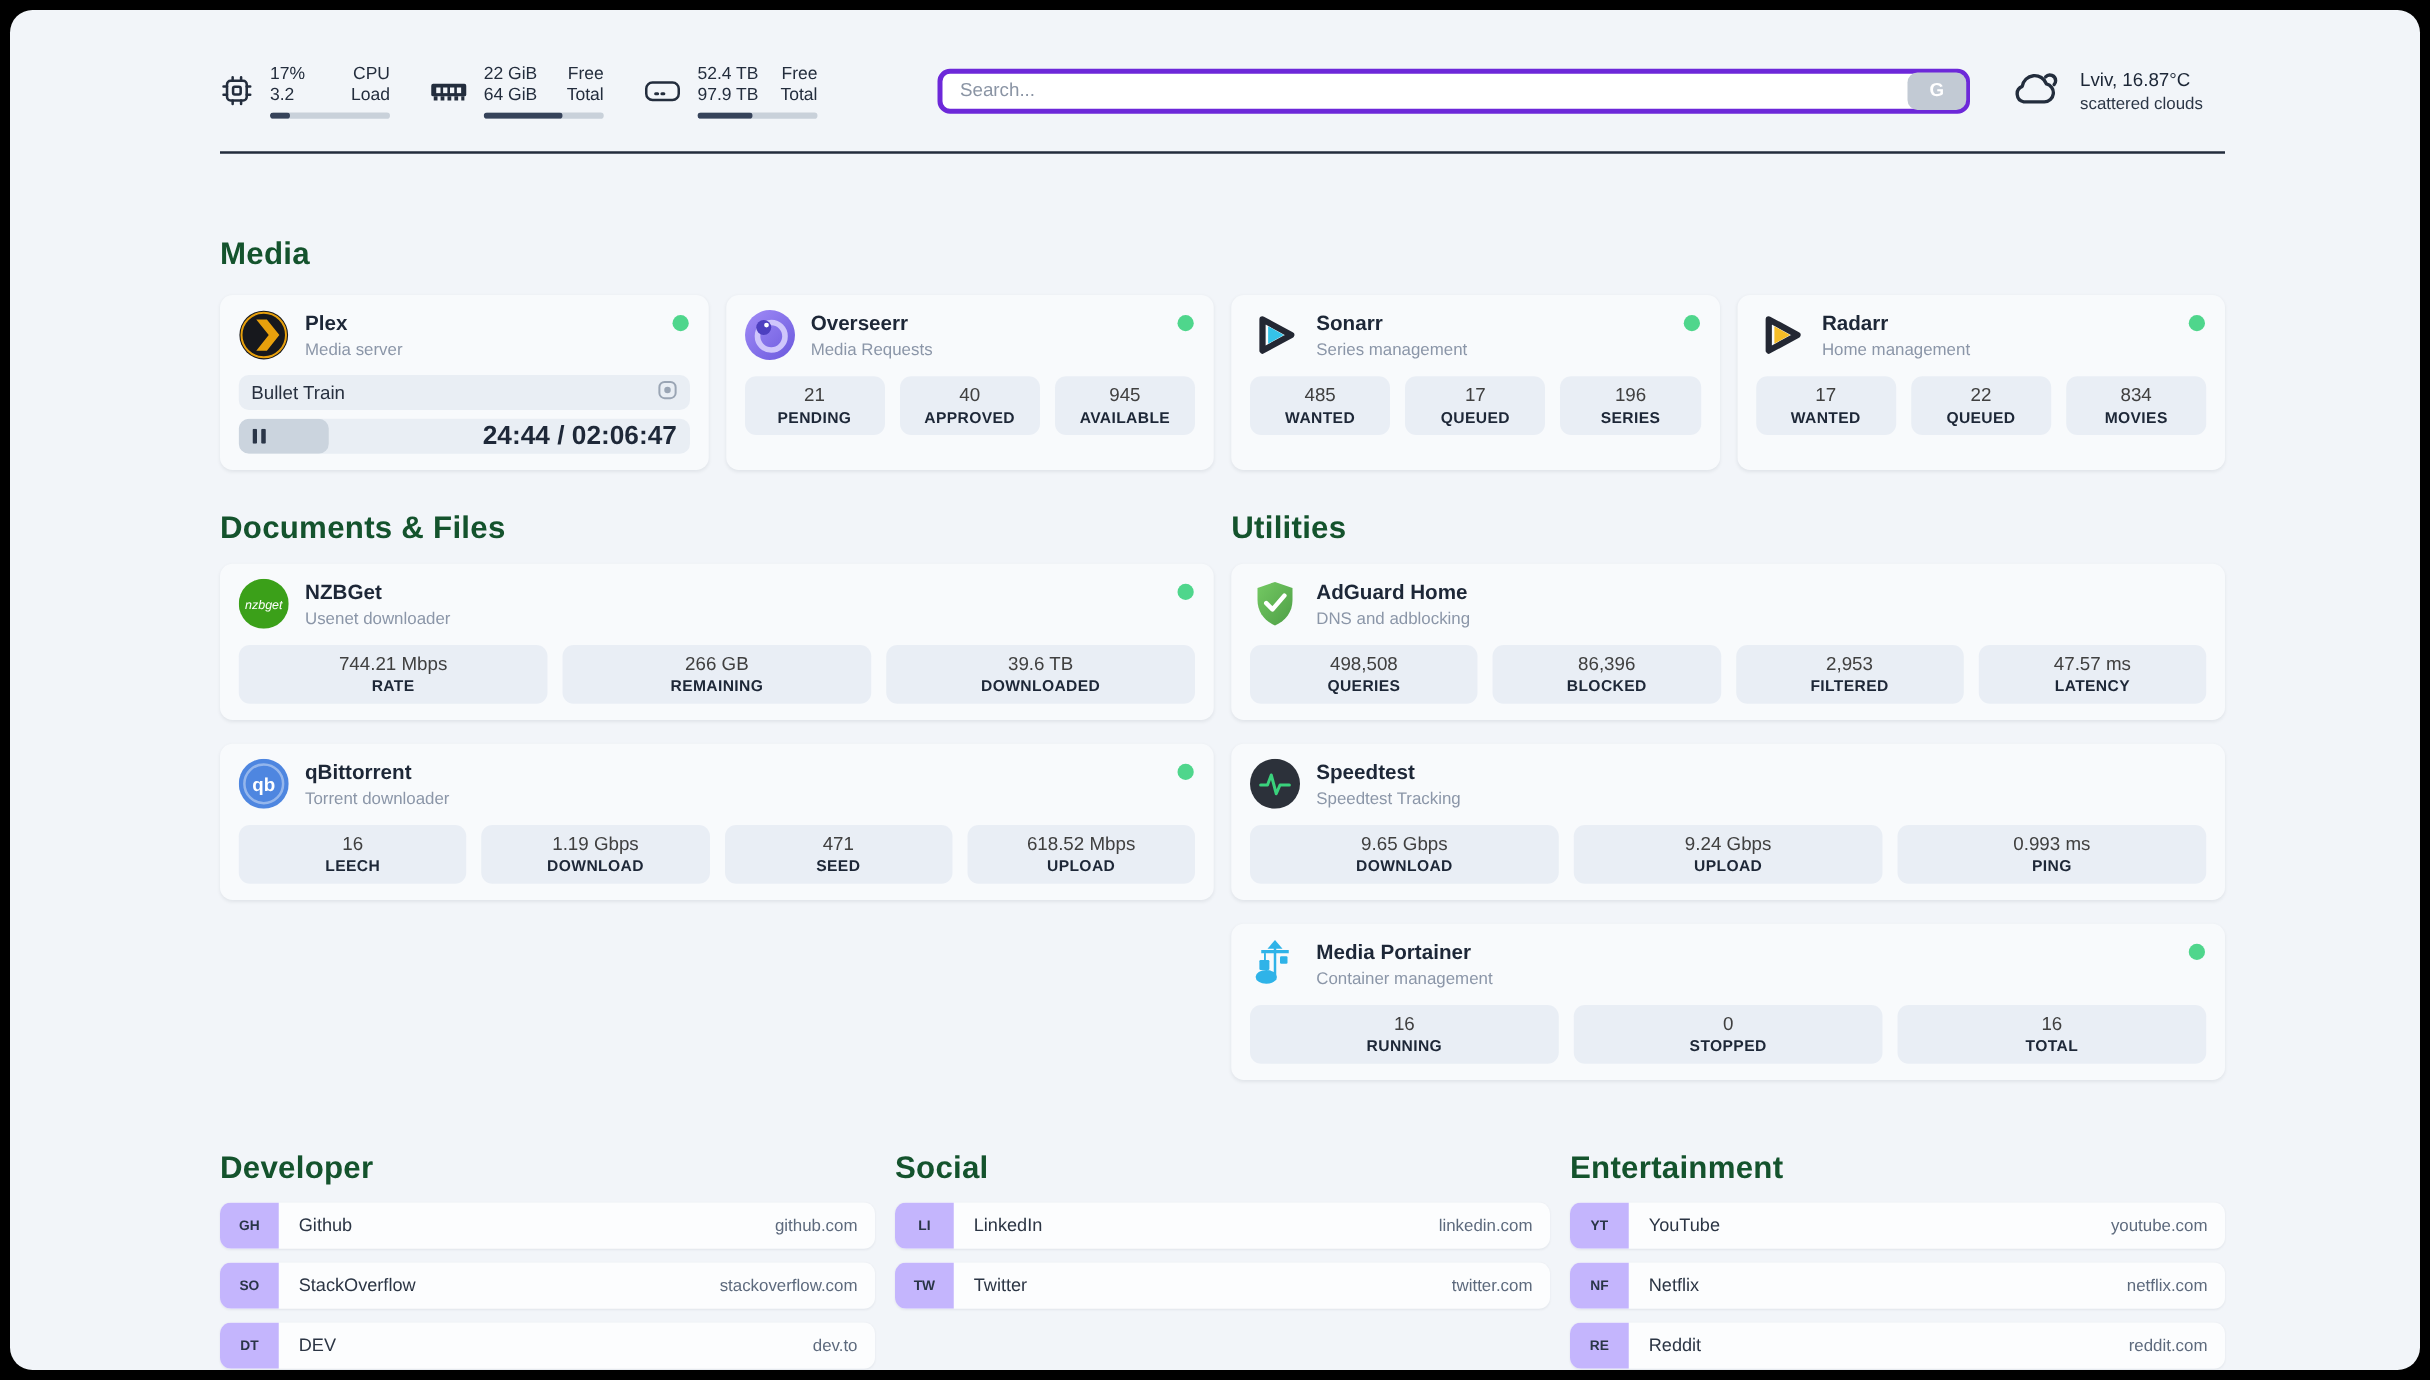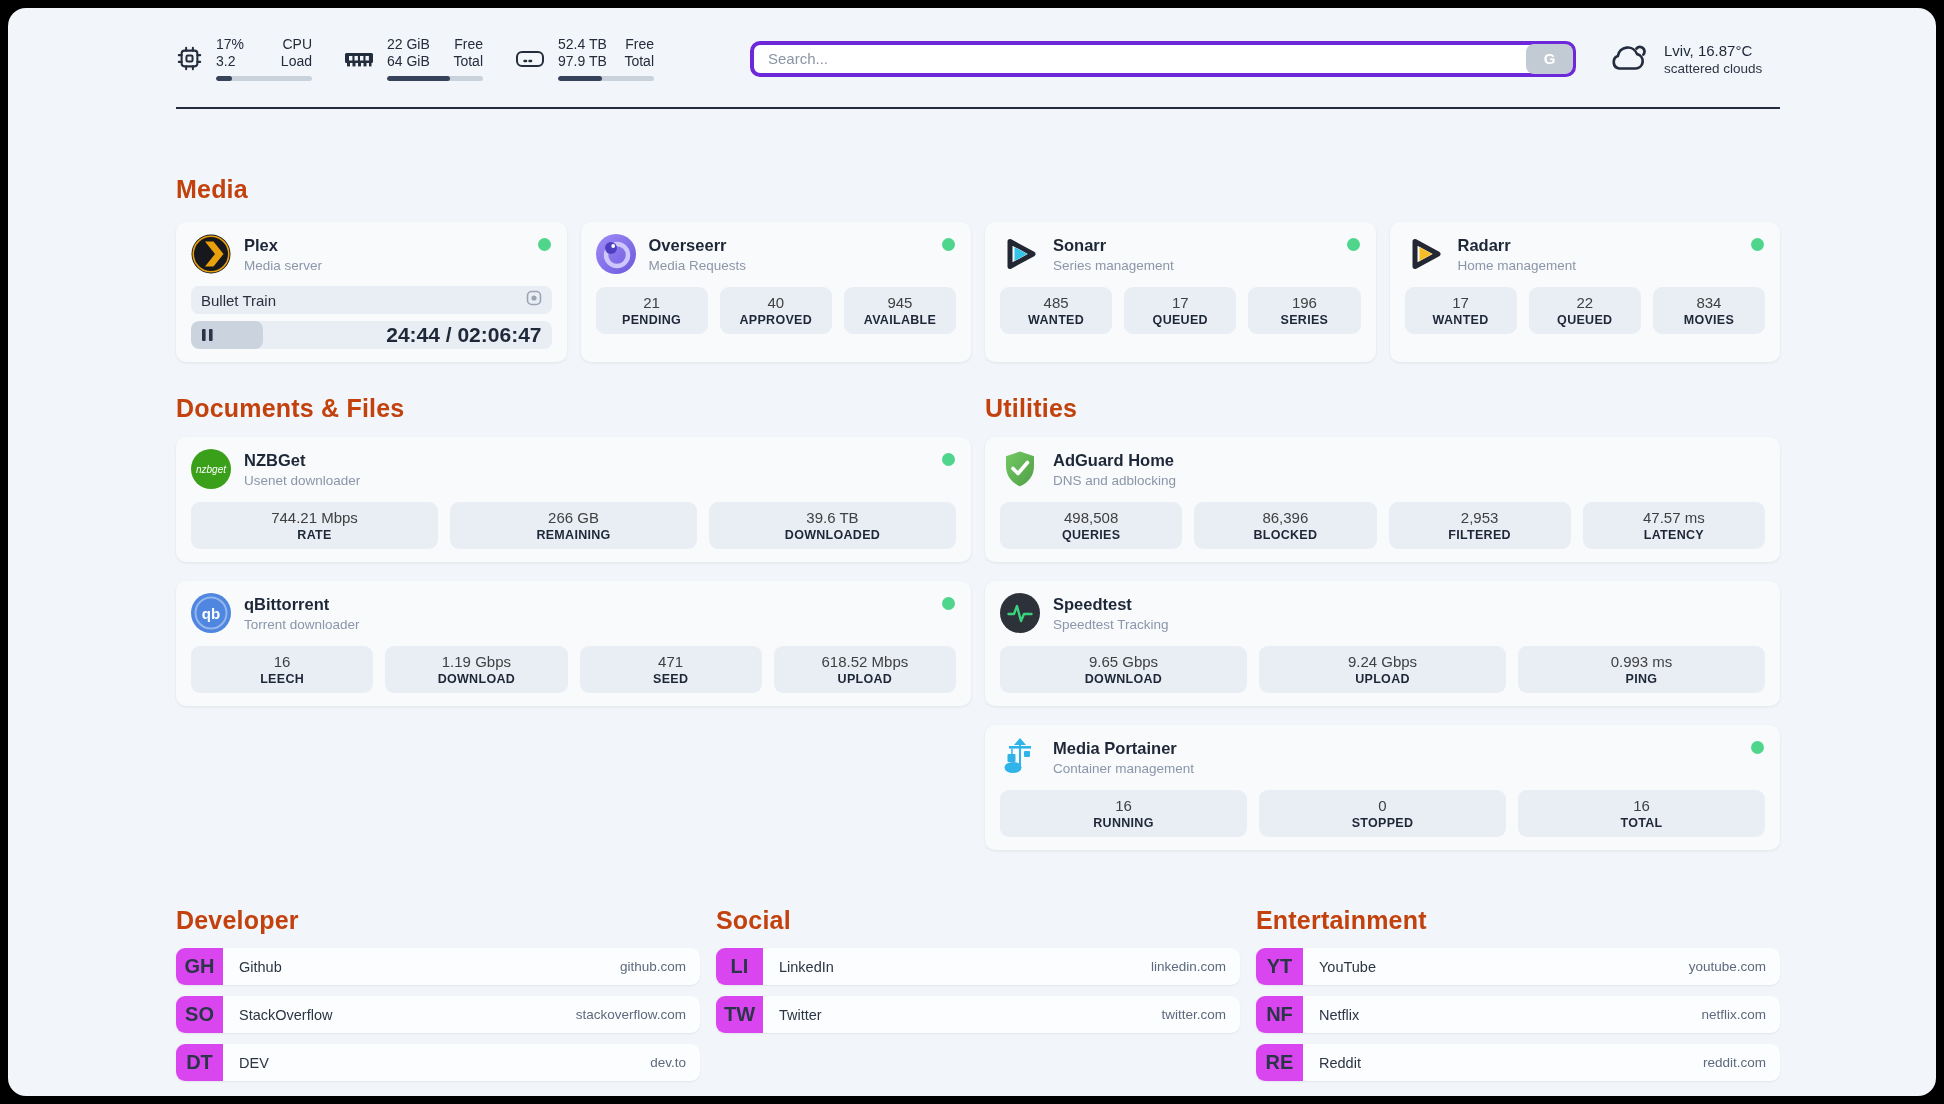--- a/index.html
+++ b/index.html
@@ -1,21 +1,21 @@
 <!DOCTYPE html>
 <html><head>
 <meta charset="utf-8">
 <style>
   * { box-sizing: border-box; margin: 0; padding: 0; }
   html,body { width:1944px; height:1104px; background:#000; font-family:"Liberation Sans", sans-serif; }
   .page { position:absolute; left:8px; top:8px; right:8px; bottom:8px; background:#f2f5f9; border-radius:18px; overflow:hidden; }
   .content { padding:0 156px 0 168px; }
 
   
-  .topbar { display:flex; align-items:center; padding-top:28px; }
+  .topbar { display:flex; align-items:center; padding-top:42px; }
   .sysstats { display:flex; gap:32px; flex:none; }
   .sysstat { display:flex; gap:13px; align-items:center; }
   .sysstat .icn { display:flex; align-items:center; }
   .sysstat .right { display:flex; flex-direction:column; width:96px; }
   .stat-text { display:grid; grid-template-columns:1fr auto; column-gap:14px; font-size:14px; color:#232d3d; line-height:17px; }
   .stat-text .lbl { justify-self:end; }
   .bartrack { margin-top:6px; height:5px; border-radius:3px; background:#c9d1da; overflow:hidden; }
   .barfill { height:100%; border-radius:3px; background:#36435a; }
 
   .searchwrap { flex:1; margin-left:96px; position:relative; }
@@ -23,21 +23,21 @@
   .searchwrap input::placeholder { color:#8a94a4; }
   .gbtn { position:absolute; right:3px; top:3px; width:47px; height:30px; border:none; border-radius:8px; background:#c2cad4; color:#fff; font-size:15px; font-weight:700; font-family:"Liberation Sans", sans-serif; cursor:pointer; }
 
   .weather { display:flex; align-items:center; gap:12px; margin-left:30px; flex:none; width:174px; }
   .wline1 { font-size:15px; color:#1d2737; }
   .wline2 { font-size:13.5px; color:#2b3646; margin-top:2px; }
 
   .rule { border-bottom:2.5px solid #232d3d; margin-top:26px; }
 
   
-  h2.sec { font-size:25px; font-weight:600; color:#c2410c; letter-spacing:.2px; }
+  h2.sec { font-size:25px; font-weight:600; color:#14532d; letter-spacing:.2px; }
   .media-sec { margin-top:66px; }
   .media-grid { display:grid; grid-template-columns:repeat(4,1fr); gap:14px; margin-top:18px; }
   .cols2 { display:grid; grid-template-columns:1fr 1fr; column-gap:14px; margin-top:32px; align-items:start; }
   .colstack { display:flex; flex-direction:column; gap:19px; margin-top:14px; }
 
   .card { background:#f8fafc; border-radius:10px; box-shadow:0 1px 3px rgba(25,35,55,.08); padding:12px 15px 13px; position:relative; }
   .card-head { display:flex; align-items:center; gap:13px; }
   .app-icn { width:40px; height:40px; flex:none; display:flex; align-items:center; justify-content:center; }
   .app-icn svg { width:40px; height:40px; }
   .app-title { font-size:16.5px; font-weight:700; color:#1d2737; }
@@ -54,21 +54,21 @@
   .np-title { font-size:15px; color:#27303f; }
   .np-progress { position:relative; background:#e9eef4; border-radius:8px; height:28px; margin-top:7px; overflow:hidden; display:flex; align-items:center; }
   .np-fill { position:absolute; left:0; top:0; bottom:0; background:#cbd4de; border-radius:8px; }
   .np-pause { position:relative; margin-left:11px; display:flex; align-items:center; }
   .np-time { position:absolute; right:10px; font-size:21px; font-weight:700; color:#1e2838; }
 
   
   .links-grid { display:grid; grid-template-columns:repeat(3,1fr); column-gap:16px; margin-top:56px; align-items:start; }
   .link-rows { margin-top:13px; }
   .link-row { display:flex; align-items:center; height:37px; background:#fcfdfe; border-radius:9px; box-shadow:0 1px 2px rgba(20,30,50,.07); margin-bottom:11px; overflow:hidden; cursor:pointer; }
-  .link-abbr { width:47px; align-self:stretch; background:#d946ef; display:flex; align-items:center; justify-content:center; font-weight:600; font-size:20px; color:#2a3547; flex:none; }
+  .link-abbr { width:47px; align-self:stretch; background:#c4b5fd; display:flex; align-items:center; justify-content:center; font-weight:600; font-size:11px; color:#2a3547; flex:none; }
   .link-name { margin-left:16px; font-size:14.5px; color:#2b3544; }
   .link-url { margin-left:auto; margin-right:14px; font-size:13.5px; color:#5d6a7d; }
 </style>
 </head>
 <body>
 
 <div class="page">
   <div class="content">
 
     <div class="topbar">

